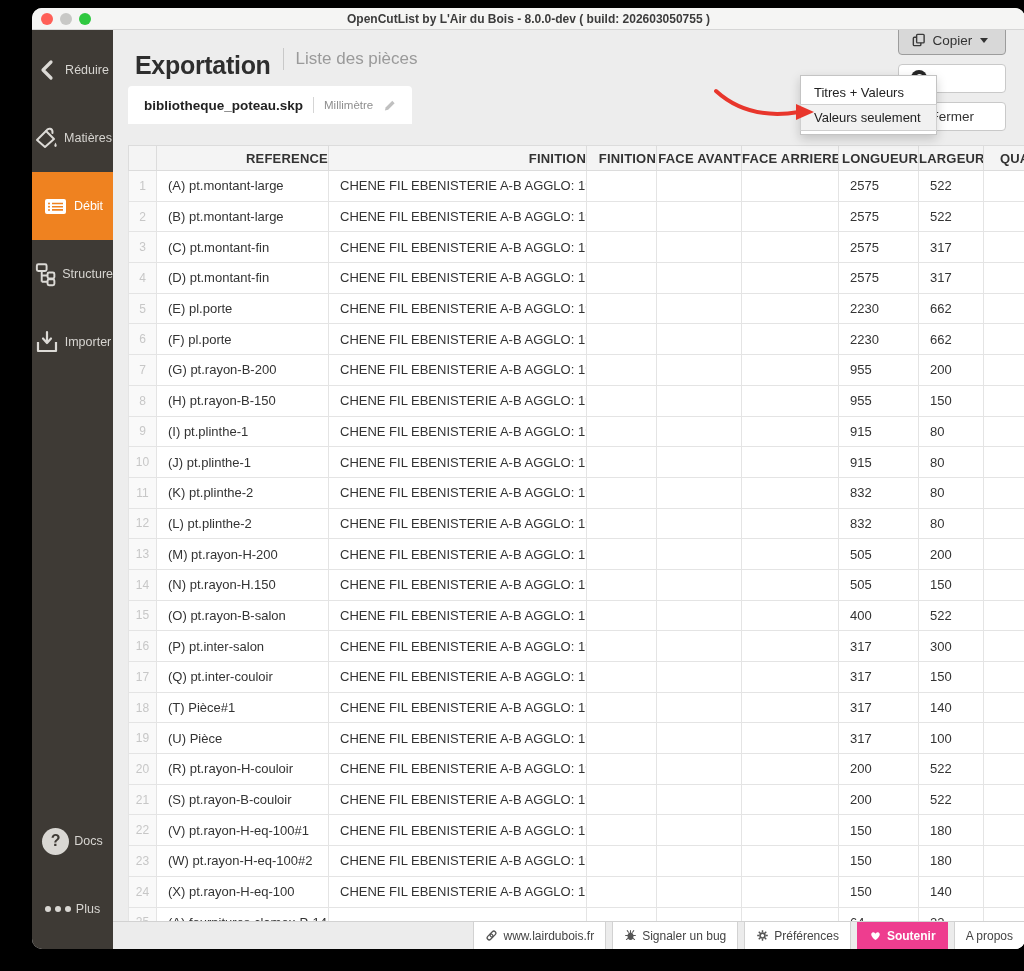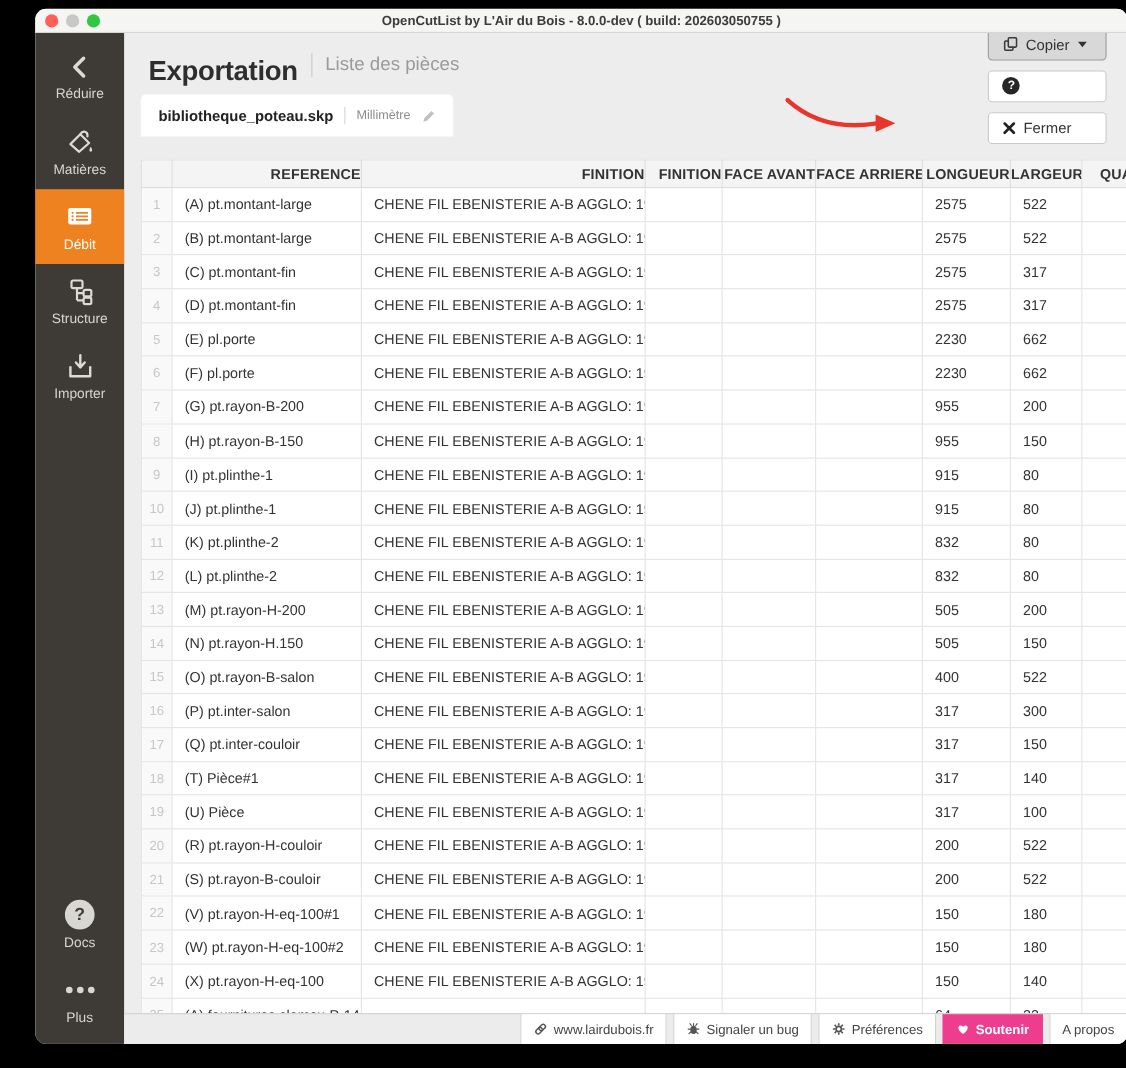--- a/index.html
+++ b/index.html
@@ -11,21 +11,21 @@
   .titlebar { position:relative; height:22px; background:#f5f5f4; border-bottom:1px solid #d6d6d6;
               display:flex; align-items:center; justify-content:center; }
   .lights { position:absolute; left:9px; top:5px; display:flex; gap:7px; }
   .light { width:12px; height:12px; border-radius:50%; }
   .light.red{background:#ff5f57;} .light.grey{background:#c8c8c6;} .light.green{background:#2fc840;}
   .title-text { font-size:12px; font-weight:bold; color:#3c3c3c; }
 
   
   .body { position:absolute; top:22px; left:0; right:0; bottom:0; display:flex; }
   .sidebar { width:81px; background:#3e3a35; display:flex; flex-direction:column; padding-top:6px; }
-  .side-item { height:68px; display:flex; flex-direction:column; align-items:center; justify-content:center;
+  .side-item { height:68px; display:flex; align-items:center; justify-content:center;
                gap:5px; color:#d7d5d1; font-size:12.5px; cursor:pointer; }
   .side-item svg { display:block; }
   .side-item.active { background:#ef8220; color:#fff; }
   .side-spacer { flex:1; }
   .circle-icon { width:27px; height:27px; border-radius:50%; background:#d9d7d3; color:#3e3a35;
                  font-weight:bold; font-size:16px; display:flex; align-items:center; justify-content:center; }
   .dots-icon { display:flex; gap:4px; height:27px; align-items:center; }
   .dots-icon i { width:6px; height:6px; border-radius:50%; background:#d9d7d3; }
 
   .content { position:relative; flex:1; background:#ededed; overflow:hidden; }
@@ -183,20 +183,24 @@
           </button>
           <button class="btn">
             <svg width="13" height="13" viewBox="0 0 14 14">
               <path d="M2.5 2.5 L11.5 11.5 M11.5 2.5 L2.5 11.5" stroke="#222" stroke-width="2.6" stroke-linecap="round"></path>
             </svg>
             <span>Fermer</span>
           </button>
         </div>
       </div>
 
+      <div class="dropdown">
+        <div class="item">Titres + Valeurs</div>
+        <div class="item hl">Valeurs seulement</div>
+      </div>
 
       <svg class="annot-arrow" width="108" height="36" viewBox="0 0 108 36">
         <path d="M5 5 C 28 26, 58 31, 88 26" stroke="#e8362c" stroke-width="4" fill="none" stroke-linecap="round"></path>
         <polygon points="85,18 103,26 85,34" fill="#e8362c"></polygon>
       </svg>
 
       <div class="tab">
         <span class="tab-name">bibliotheque_poteau.skp</span>
         <span class="tab-sep"></span>
         <span class="tab-unit">Millimètre</span>

